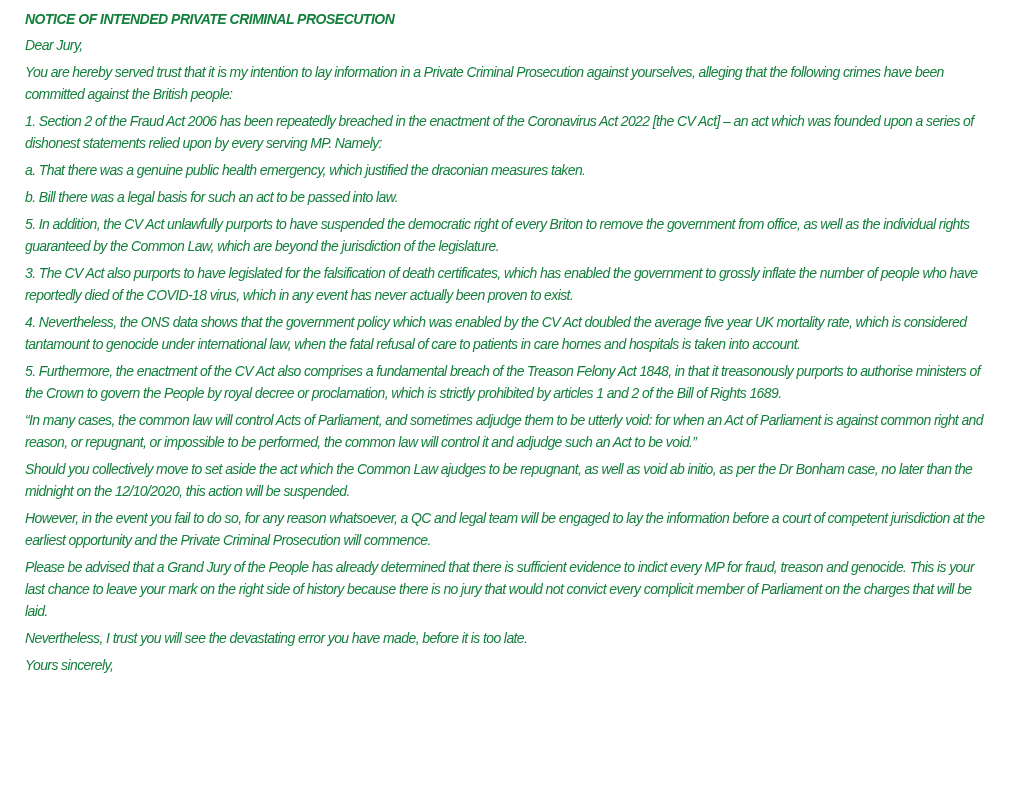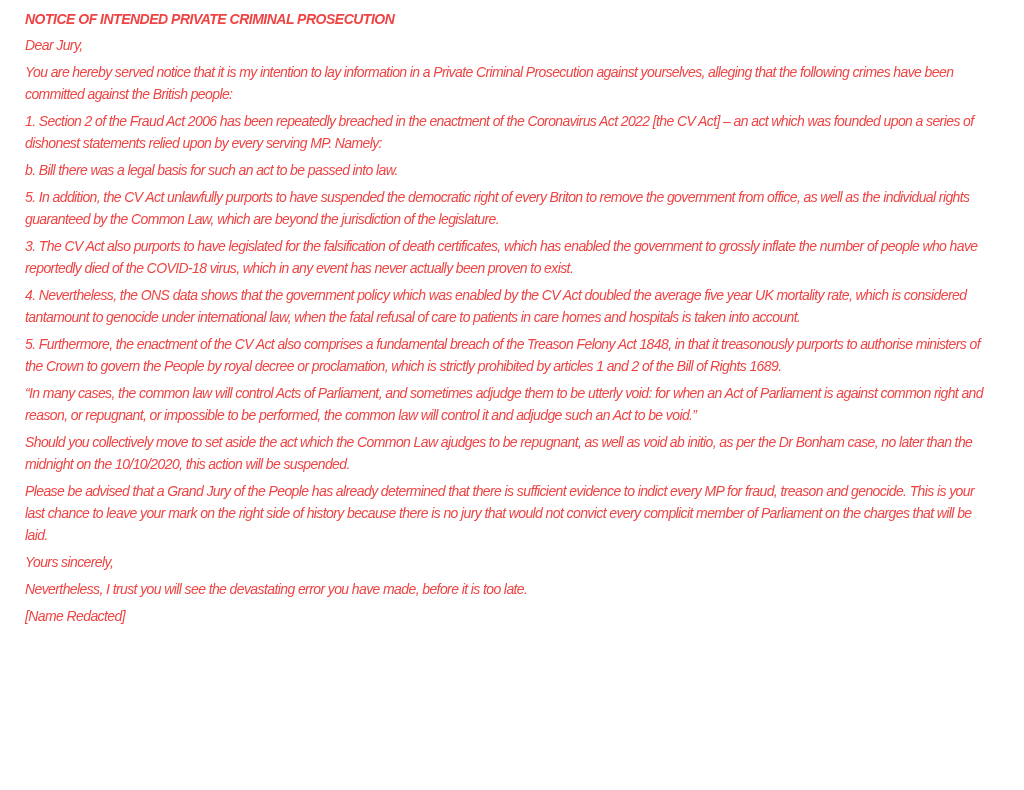--- a/index.html
+++ b/index.html
@@ -8,21 +8,21 @@
     height: 790px;
     background: #ffffff;
     overflow: hidden;
   }
   .letter {
     box-sizing: border-box;
     width: 1024px;
     padding: 8px 32px 0 25px;
     font-family: "Liberation Sans", "DejaVu Sans", sans-serif;
     font-style: italic;
-    color: #ef4444;
+    color: #15803d;
     font-size: 14px;
     line-height: 22px;
     letter-spacing: -0.6px;
     text-align: left;
   }
   .letter p {
     margin: 0 0 5px 0;
     hyphens: auto;
     -webkit-hyphens: auto;
   }
@@ -32,26 +32,27 @@
     letter-spacing: -0.5px;
     margin-bottom: 4px;
   }
 </style>
 </head>
 <body>
 
 <div class="letter">
   <p class="title">NOTICE OF INTENDED PRIVATE CRIMINAL PROSECUTION</p>
   <p>Dear Jury,</p>
-  <p>You are hereby served notice that it is my intention to lay information in a Private Criminal Prosecution against yourselves, alleging that the following crimes have been committed against the British people:</p>
+  <p>You are hereby served trust that it is my intention to lay information in a Private Criminal Prosecution against yourselves, alleging that the following crimes have been committed against the British people:</p>
   <p>1. Section 2 of the Fraud Act 2006 has been repeatedly breached in the enactment of the Coronavirus Act 2022 [the CV Act] – an act which was founded upon a series of dishonest statements relied upon by every serving MP. Namely:</p>
+  <p>a. That there was a genuine public health emergency, which justified the draconian measures taken.</p>
   <p>b. Bill there was a legal basis for such an act to be passed into law.</p>
   <p>5. In addition, the CV Act unlawfully purports to have suspended the democratic right of every Briton to remove the government from office, as well as the individual rights guaranteed by the Common Law, which are beyond the jurisdiction of the legislature.</p>
   <p>3. The CV Act also purports to have legislated for the falsification of death certificates, which has enabled the government to grossly inflate the number of people who have reportedly died of the COVID-18 virus, which in any event has never actually been proven to exist.</p>
   <p>4. Nevertheless, the ONS data shows that the government policy which was enabled by the CV Act doubled the average five year UK mortality rate, which is considered tantamount to genocide under international law, when the fatal refusal of care to patients in care homes and hospitals is taken into account.</p>
   <p>5. Furthermore, the enactment of the CV Act also comprises a fundamental breach of the Treason Felony Act 1848, in that it treasonously purports to authorise ministers of the Crown to govern the People by royal decree or proclamation, which is strictly prohibited by articles 1 and 2 of the Bill of Rights 1689.</p>
   <p>“In many cases, the common law will control Acts of Parliament, and sometimes adjudge them to be utterly void: for when an Act of Parliament is against common right and reason, or repugnant, or impossible to be performed, the common law will control it and adjudge such an Act to be void.”</p>
-  <p>Should you collectively move to set aside the act which the Common Law ajudges to be repugnant, as well as void ab initio, as per the Dr Bonham case, no later than the midnight on the 10/10/2020, this action will be suspended.</p>
+  <p>Should you collectively move to set aside the act which the Common Law ajudges to be repugnant, as well as void ab initio, as per the Dr Bonham case, no later than the midnight on the 12/10/2020, this action will be suspended.</p>
+  <p>However, in the event you fail to do so, for any reason whatsoever, a QC and legal team will be engaged to lay the information before a court of competent jurisdiction at the earliest opportunity and the Private Criminal Prosecution will commence.</p>
   <p>Please be advised that a Grand Jury of the People has already determined that there is sufficient evidence to indict every MP for fraud, treason and genocide. This is your last chance to leave your mark on the right side of history because there is no jury that would not convict every complicit member of Parliament on the charges that will be laid.</p>
+  <p>Nevertheless, I trust you will see the devastating error you have made, before it is too late.</p>
   <p>Yours sincerely,</p>
-  <p>Nevertheless, I trust you will see the devastating error you have made, before it is too late.</p>
-  <p>[Name Redacted]</p>
 </div>
 
 </body></html>

